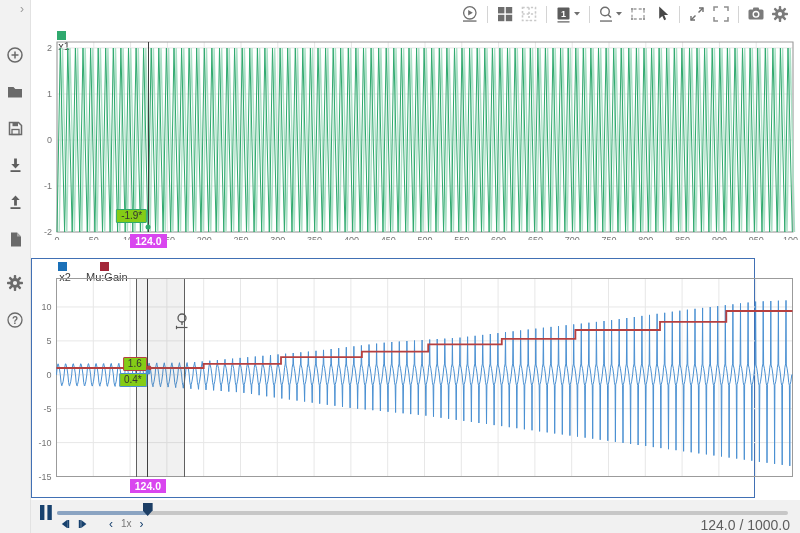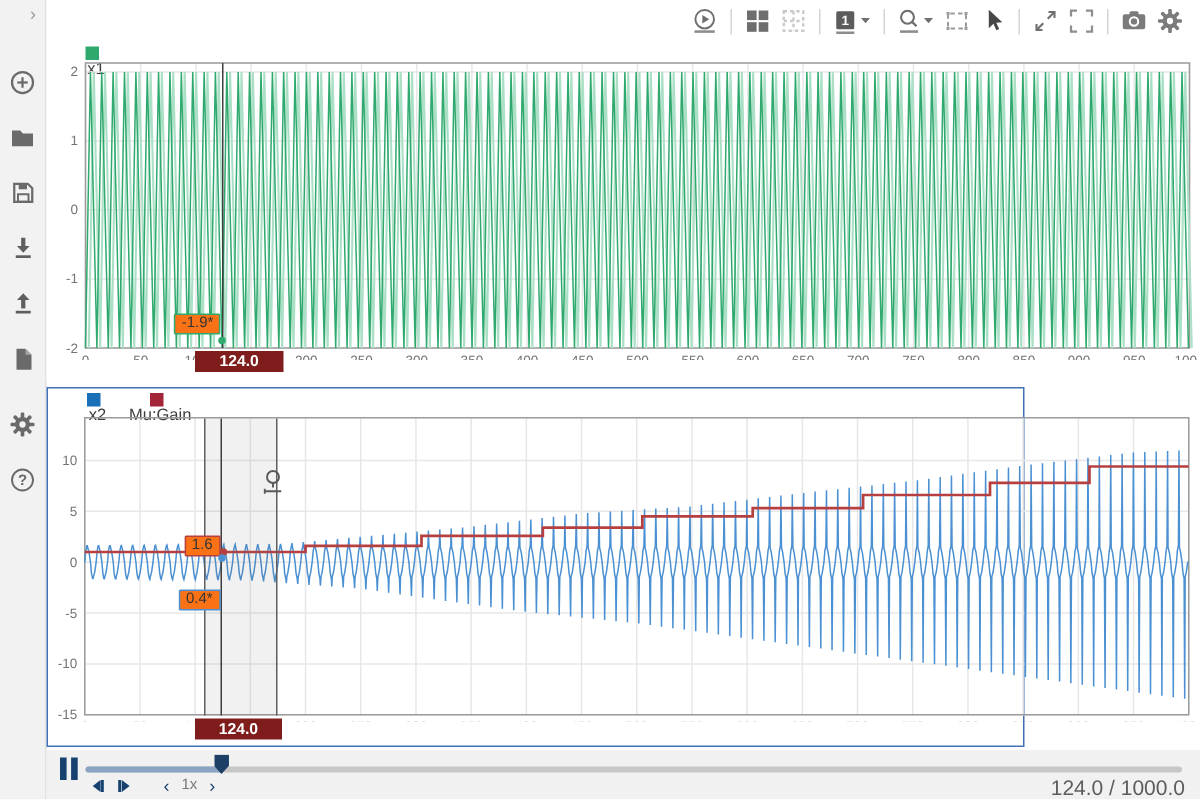--- a/index.html
+++ b/index.html
@@ -18,32 +18,32 @@
   
   .toolbar{position:absolute;left:31px;top:0;width:769px;height:28px;background:#fff;
            display:flex;align-items:center;justify-content:flex-end;padding-right:8px;box-sizing:border-box;}
   .tb-btn{height:24px;display:flex;align-items:center;justify-content:center;background:none;border:none;
           padding:0 3px;cursor:pointer;}
   .tb-div{width:1px;height:17px;background:#d4d4d4;margin:0 5px;}
 
   
   .panel{position:absolute;background:#fff;}
   #panel-top{left:31px;top:28px;width:767px;height:226px;}
-  #panel-bottom{left:31px;top:258px;width:652px;height:240px;border:1.5px solid #4170b4;box-sizing:border-box;}
+  #panel-bottom{left:31px;top:258px;width:724px;height:240px;border:1.5px solid #4170b4;box-sizing:border-box;}
   .legend{position:absolute;left:26px;top:3px;display:flex;gap:14px;font-size:11px;color:#3c3c3c;align-items:center;}
   .legend-item{display:flex;align-items:center;cursor:pointer;flex-direction:column;}
   .legend-sq{width:9px;height:9px;margin-right:5px;display:inline-block;}
   .plot-svg{position:absolute;left:0;top:0;}
   .tick{font-size:9px;fill:#747474;}
 
   
   .cursor-line{position:absolute;width:1px;background:#3f3f3f;cursor:ew-resize;}
-  .axis-badge{position:absolute;background:#7f1d1d;color:#fff;font-size:10.5px;font-weight:bold;
-              padding:1px 16px;line-height:12px;cursor:ew-resize;}
-  .val-label{position:absolute;background:#f97316;border:1.5px solid #000;font-size:10px;color:#333;
+  .axis-badge{position:absolute;background:#d946ef;color:#fff;font-size:10.5px;font-weight:bold;
+              padding:1px 5px;line-height:12px;cursor:ew-resize;}
+  .val-label{position:absolute;background:#84cc16;border:1.5px solid #000;font-size:10px;color:#333;
              padding:0 4px;line-height:12px;border-radius:1px;white-space:nowrap;transform:translateX(-100%);}
   .dot{position:absolute;width:5px;height:5px;border-radius:50%;transform:translate(-50%,-50%);}
   .zoom-region{position:absolute;background:rgba(120,120,120,0.10);
                border-left:1px solid #5f5f5f;border-right:1px solid #5f5f5f;cursor:col-resize;}
   .zoom-mode-icon{position:absolute;}
 
   
   .transport{position:absolute;left:31px;top:500px;width:769px;height:33px;background:#f1f1f1;}
   .pause-btn{position:absolute;left:6px;top:4px;width:18px;height:18px;background:none;border:none;cursor:pointer;padding:0;}
   .slider{position:absolute;left:26px;top:11px;width:731px;height:4px;background:#c7c7c7;border-radius:2px;cursor:pointer;}
@@ -396,21 +396,21 @@
     <div class="cursor-line" id="cur-bot-line" style="left: 115.264px; top: 19.5px; height: 198px;"></div>
 
     <svg class="zoom-mode-icon" id="zoom-mode-icon" width="18" height="20" style="left: 140.724px; top: 52.5px;">
       <circle cx="9" cy="6" r="4" fill="none" stroke="#5a5a5a" stroke-width="1.3"></circle>
       <line x1="9" y1="10" x2="9" y2="13" stroke="#5a5a5a" stroke-width="1.3"></line>
       <line x1="3.5" y1="15.5" x2="14.5" y2="15.5" stroke="#5a5a5a" stroke-width="1.2"></line>
       <line x1="3.5" y1="13.8" x2="3.5" y2="17.2" stroke="#5a5a5a" stroke-width="1.2"></line>
     </svg>
 
     <div class="val-label" id="lbl-gain" style="left: 114.764px; top: 98.0068px; border-color: rgb(182, 64, 64);">1.6</div>
-    <div class="val-label" id="lbl-x2" style="left: 114.764px; top: 114.075px; border-color: rgb(74, 144, 210); margin-top: 20px;">0.4*</div>
+    <div class="val-label" id="lbl-x2" style="left: 114.764px; top: 114.075px; border-color: rgb(74, 144, 210);">0.4*</div>
     <div class="dot" id="dot-gain" style="left: 116.764px; top: 109.007px; background: rgb(182, 64, 64);"></div>
     <div class="dot" id="dot-x2" style="left: 115.764px; top: 113.075px; background: rgb(74, 144, 210);"></div>
     <div class="axis-badge" id="badge-bottom" style="left: 97.764px; top: 219.5px;">124.0</div>
   </div>
 
   <div class="transport">
     <button class="pause-btn">
       <svg width="14" height="17">
         <rect x="1" y="1" width="4.4" height="15" fill="#17416e"></rect>
         <rect x="8.4" y="1" width="4.4" height="15" fill="#17416e"></rect>

